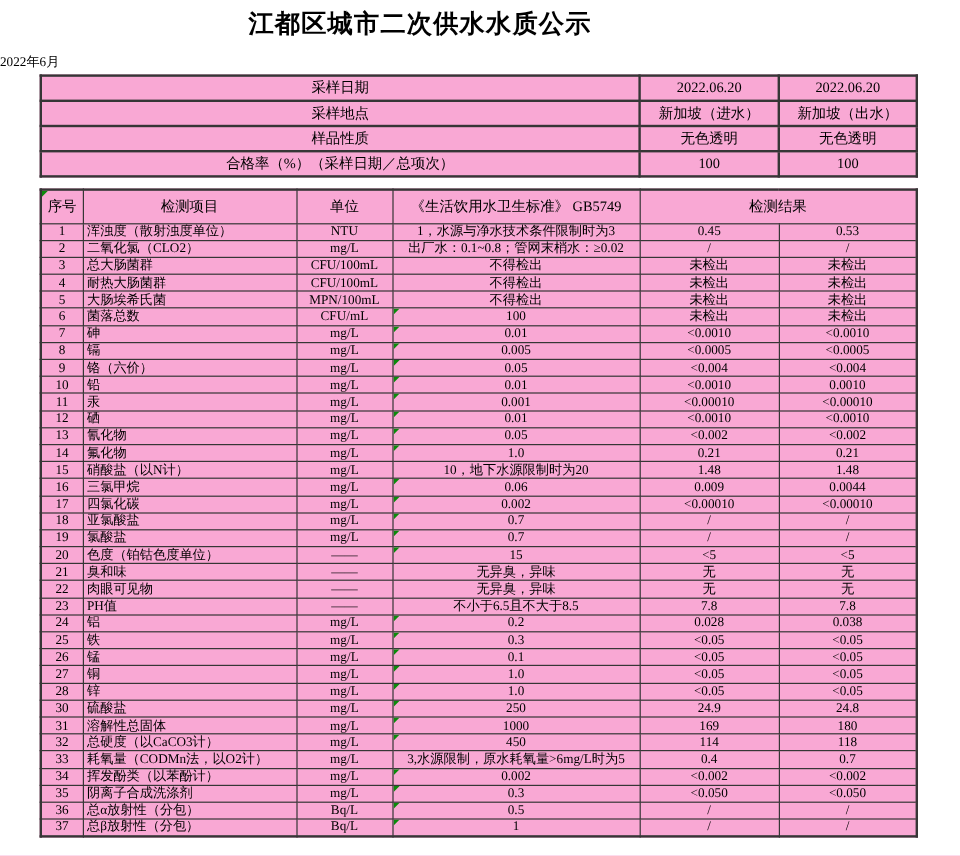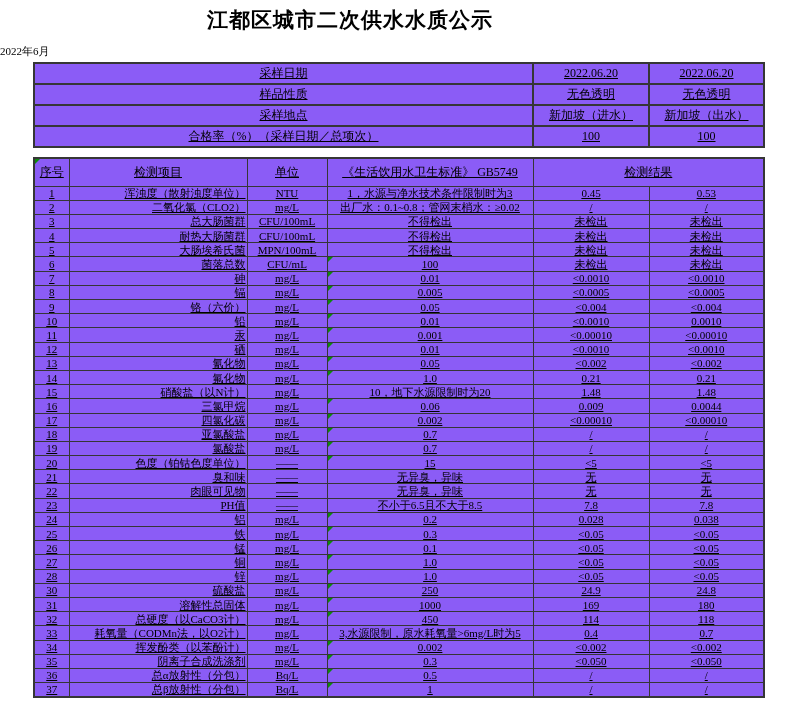--- a/index.html
+++ b/index.html
@@ -9,33 +9,33 @@
     position:relative;overflow:hidden;
   }
   .title{
     position:absolute;top:6px;left:0;width:700px;text-align:center;
     font-size:21px;font-weight:bold;letter-spacing:1px;
   }
   .subtitle{
     position:absolute;top:44px;left:0;width:800px;text-align:left;
     font-size:11px;
   }
-  table{border-collapse:collapse;table-layout:fixed;width:730px;background:#8b5cf6;text-decoration:underline;}
+  table{border-collapse:collapse;table-layout:fixed;width:730px;background:#f9a8d4;}
   td,th{overflow:hidden;white-space:nowrap;text-align:center;font-weight:normal;padding:0 1px;}
   
   .info-table{position:absolute;top:62px;left:33px;}
   .info-table td{border:2px solid #363636;font-size:12px;height:19px;}
   
   .results-table{position:absolute;top:157px;left:33px;border:2px solid #363636;}
   .results-table th,.results-table td{border:1px solid #363636;}
   .results-table thead tr{height:28px;margin-top:34px;}
   .results-table thead th{font-size:12px;position:relative;}
   .results-table tbody tr{height:14.2px;}
   .results-table tbody td{font-size:11px;line-height:12px;}
-  .c-item{text-align:right;padding-left:3px !important;margin-left:32px;}
+  .c-item{text-align:left;padding-left:3px !important;margin-left:32px;}
   .c-standard{position:relative;}
   .flag{
     position:absolute;top:0;left:0;width:0;height:0;
     border-top:5px solid #0c8a0c;border-right:5px solid transparent;
     pointer-events:none;
   }
 </style>
 </head>
 <body>
 
@@ -48,28 +48,28 @@
       <col style="width:116px">
       <col style="width:115px">
     </colgroup>
   <tbody>
     <tr>
       <td>采样日期</td>
       <td>2022.06.20</td>
       <td>2022.06.20</td>
     </tr>
     <tr>
+      <td>采样地点</td>
+      <td>新加坡（进水）</td>
+      <td>新加坡（出水）</td>
+    </tr>
+    <tr>
       <td>样品性质</td>
       <td>无色透明</td>
       <td>无色透明</td>
-    </tr>
-    <tr>
-      <td>采样地点</td>
-      <td>新加坡（进水）</td>
-      <td>新加坡（出水）</td>
     </tr>
     <tr>
       <td>合格率（%）（采样日期／总项次）</td>
       <td>100</td>
       <td>100</td>
     </tr>
   </tbody>
 </table>
 
 <table class="results-table">

